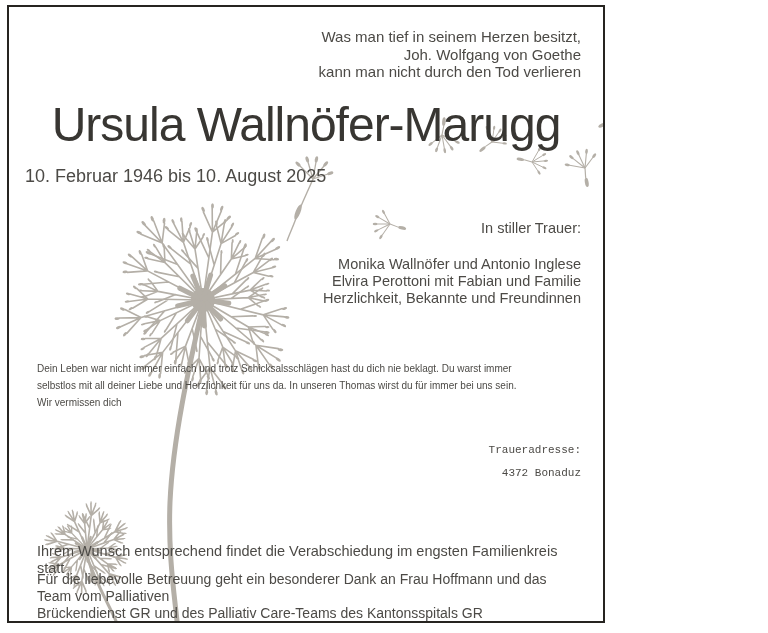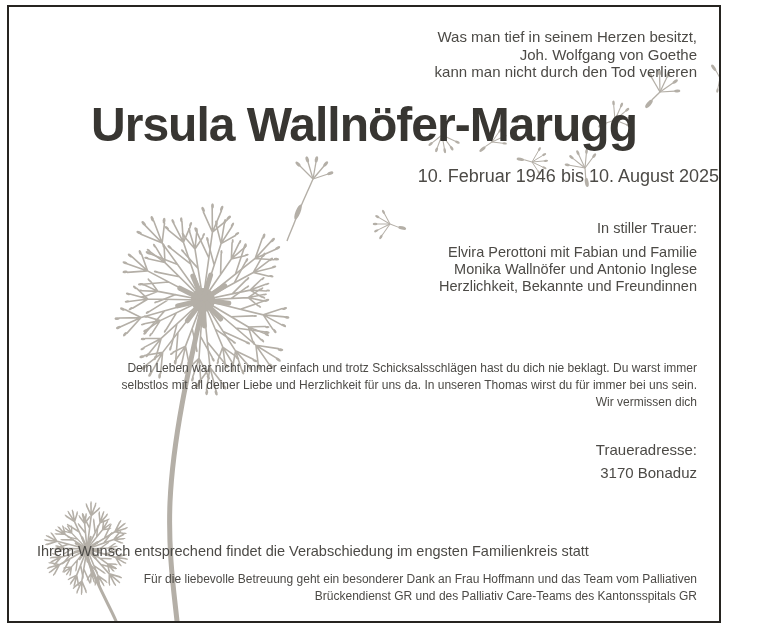--- a/index.html
+++ b/index.html
@@ -1,36 +1,36 @@
 <!DOCTYPE html>
 <html><head>
 <meta charset="utf-8">
 <style>
   html,body{margin:0;padding:0;background:#ffffff;}
   .page{
     position:relative;width:768px;height:633px;background:#ffffff;overflow:hidden;
     font-family:"Liberation Sans", sans-serif;color:#4c4a46;
   }
   .frame{
-    position:absolute;left:7px;top:5px;width:714px;height:618px;
+    position:absolute;left:7px;top:5px;width:598px;height:618px;
     border:2px solid #262420;background:#ffffff;box-sizing:border-box;overflow:hidden;
   }
   .decor{position:absolute;left:0;top:0;z-index:0;}
   .txt{position:absolute;z-index:1;}
   .quote{top:21px;right:22px;text-align:right;font-size:15px;line-height:17.5px;}
   .title{top:90px;left:0;right:0;text-align:center;font-size:48px;letter-spacing:-1px;
-         color:#38363250;color:#383632;font-weight:700;}
-  .dates{top:159px;left:16px;right:0;text-align:right;font-size:18px;}
+         color:#38363250;color:#383632;font-weight:400;}
+  .dates{top:159px;left:16px;right:0;text-align:left;font-size:18px;}
   .mourning{top:213px;right:22px;text-align:right;font-size:14.5px;line-height:17px;}
-  .mourning .head{margin-bottom:7px;}
-  .tribute{top:353px;left:28px;right:22px;text-align:right;font-size:12px;line-height:17.2px;}
-  .address{top:435px;right:22px;text-align:right;font-size:15px;line-height:16.8px;}
+  .mourning .head{margin-bottom:19px;}
+  .tribute{top:353px;left:28px;right:22px;font-size:10px;line-height:17.2px;}
+  .address{top:435px;right:22px;text-align:right;font-size:11px;line-height:16.8px;font-family:Liberation Mono, monospace;}
   .address .head{margin-bottom:6px;}
   .farewell{top:536px;right:22px;left:28px;text-align:left;font-size:14.5px;line-height:17px;}
-  .thanks{top:564px;right:22px;left:28px;text-align:right;font-size:12px;line-height:17px;}
+  .thanks{top:564px;right:22px;left:28px;text-align:left;font-size:14px;line-height:17px;}
 </style>
 </head>
 <body>
 
 <div class="page">
   <div class="frame">
 
     <svg id="decor-svg" class="decor" width="749" height="614" viewBox="0 0 749 614" aria-hidden="true">
 
       <path d="M194 298 C 180 360, 164 430, 161 495 C 159 545, 165 585, 168 614" fill="none" stroke="#b4afa7" stroke-width="5" stroke-linecap="round"></path>
@@ -578,34 +578,34 @@
       <div>Joh. Wolfgang von Goethe</div>
       <div>kann man nicht durch den Tod verlieren</div>
     </div>
 
     <div class="txt title">Ursula Wallnöfer-Marugg</div>
 
     <div class="txt dates">10. Februar 1946 bis 10. August 2025</div>
 
     <div class="txt mourning">
       <div class="head">In stiller Trauer:</div>
+      <div>Monika Wallnöfer und Antonio Inglese</div>
       <div>Elvira Perottoni mit Fabian und Familie</div>
-      <div>Monika Wallnöfer und Antonio Inglese</div>
       <div>Herzlichkeit, Bekannte und Freundinnen</div>
     </div>
 
     <div class="txt tribute">
       <div>Dein Leben war nicht immer einfach und trotz Schicksalsschlägen hast du dich nie beklagt. Du warst immer</div>
       <div>selbstlos mit all deiner Liebe und Herzlichkeit für uns da. In unseren Thomas wirst du für immer bei uns sein.</div>
       <div>Wir vermissen dich</div>
     </div>
 
     <div class="txt address">
       <div class="head">Traueradresse:</div>
-      <div>3170 Bonaduz</div>
+      <div>4372 Bonaduz</div>
     </div>
 
     <div class="txt farewell">Ihrem Wunsch entsprechend findet die Verabschiedung im engsten Familienkreis statt</div>
 
     <div class="txt thanks">
       <div>Für die liebevolle Betreuung geht ein besonderer Dank an Frau Hoffmann und das Team vom Palliativen</div>
       <div>Brückendienst GR und des Palliativ Care-Teams des Kantonsspitals GR</div>
     </div>
 
   </div>

